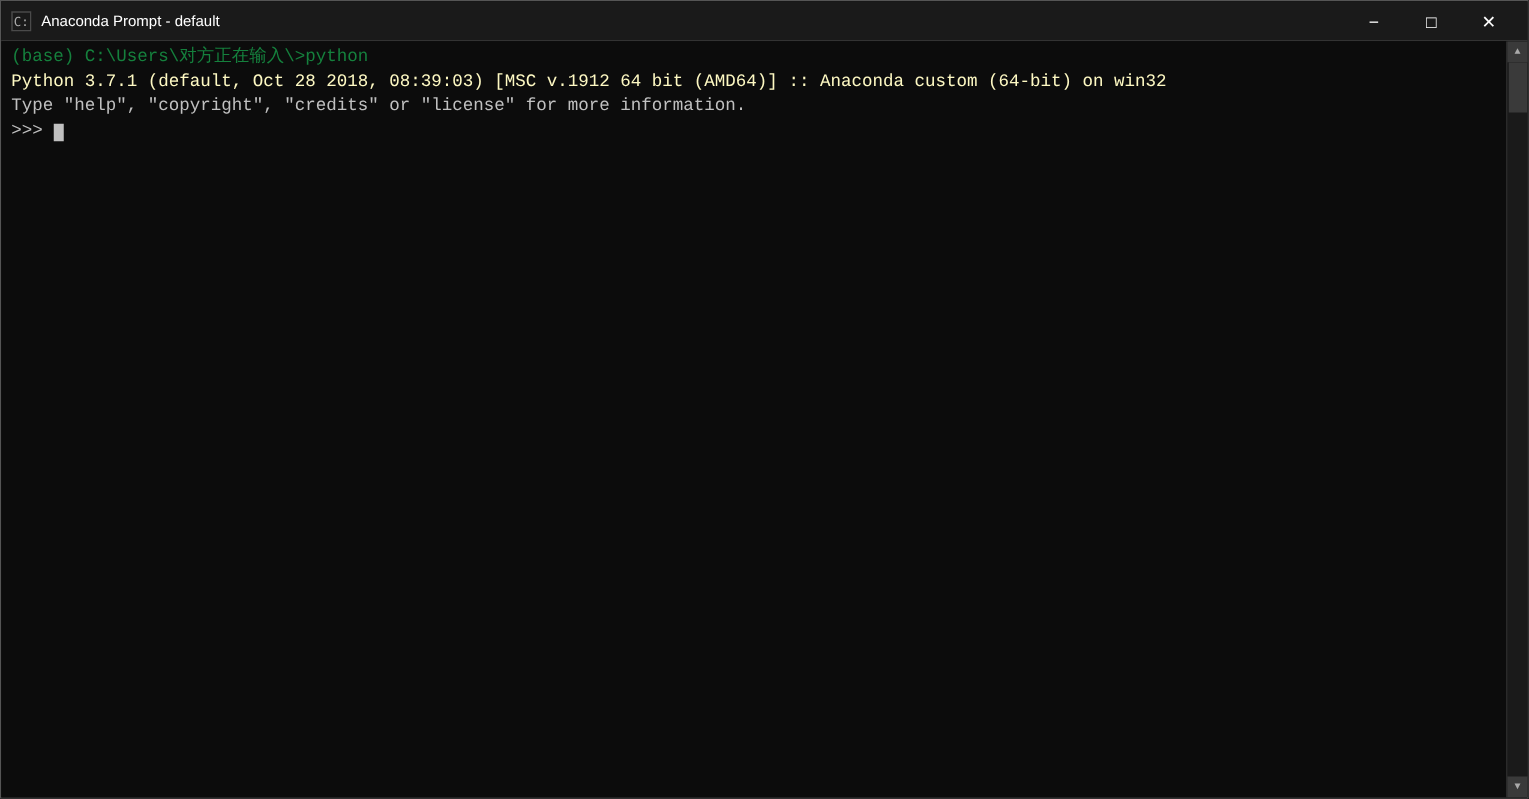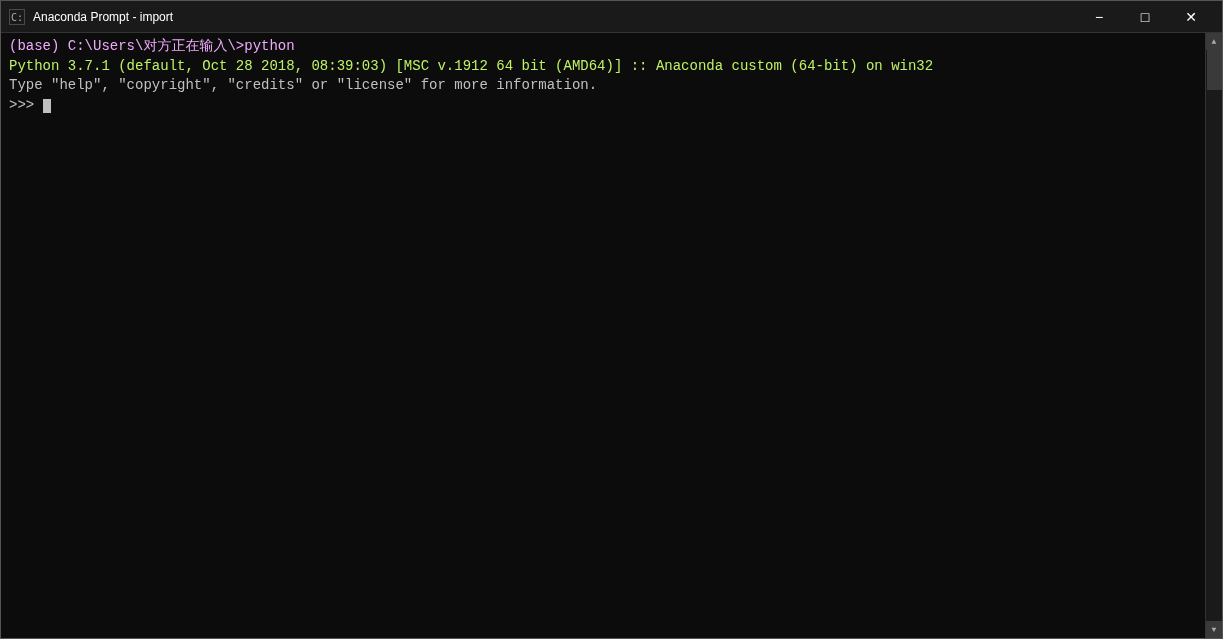--- a/index.html
+++ b/index.html
@@ -130,26 +130,26 @@
       top: 0;
       left: 1px;
     }
 
     .line {
       white-space: pre;
       display: block;
     }
 
     .line-prompt {
-      color: #f0abfc;
+      color: #15803d;
       font-family: Liberation Mono, monospace;
     }
 
     .line-python-info {
-      color: #bef264;
+      color: #fef9c3;
     }
 
     .line-type-hint {
       color: #c0c0c0;
     }
 
     .line-input {
       color: #c0c0c0;
     }
 
@@ -171,21 +171,21 @@
 <body>
 
 <div class="window">
   <div class="title-bar">
     <div class="title-bar-icon">
       <svg viewBox="0 0 14 14" fill="none">
         <rect width="14" height="14" fill="#1a1a1a"></rect>
         <text x="1" y="11" font-size="10" fill="#aaa" font-family="monospace">C:</text>
       </svg>
     </div>
-    <span class="title-bar-text">Anaconda Prompt - import</span>
+    <span class="title-bar-text">Anaconda Prompt - default</span>
     <div class="title-bar-controls">
       <button class="title-bar-btn minimize">−</button>
       <button class="title-bar-btn maximize">□</button>
       <button class="title-bar-btn close">✕</button>
     </div>
   </div>
 
   <div class="content-area">
     <div class="terminal">
       <span class="line line-prompt">(base) C:\Users\对方正在输入\&gt;python</span>

